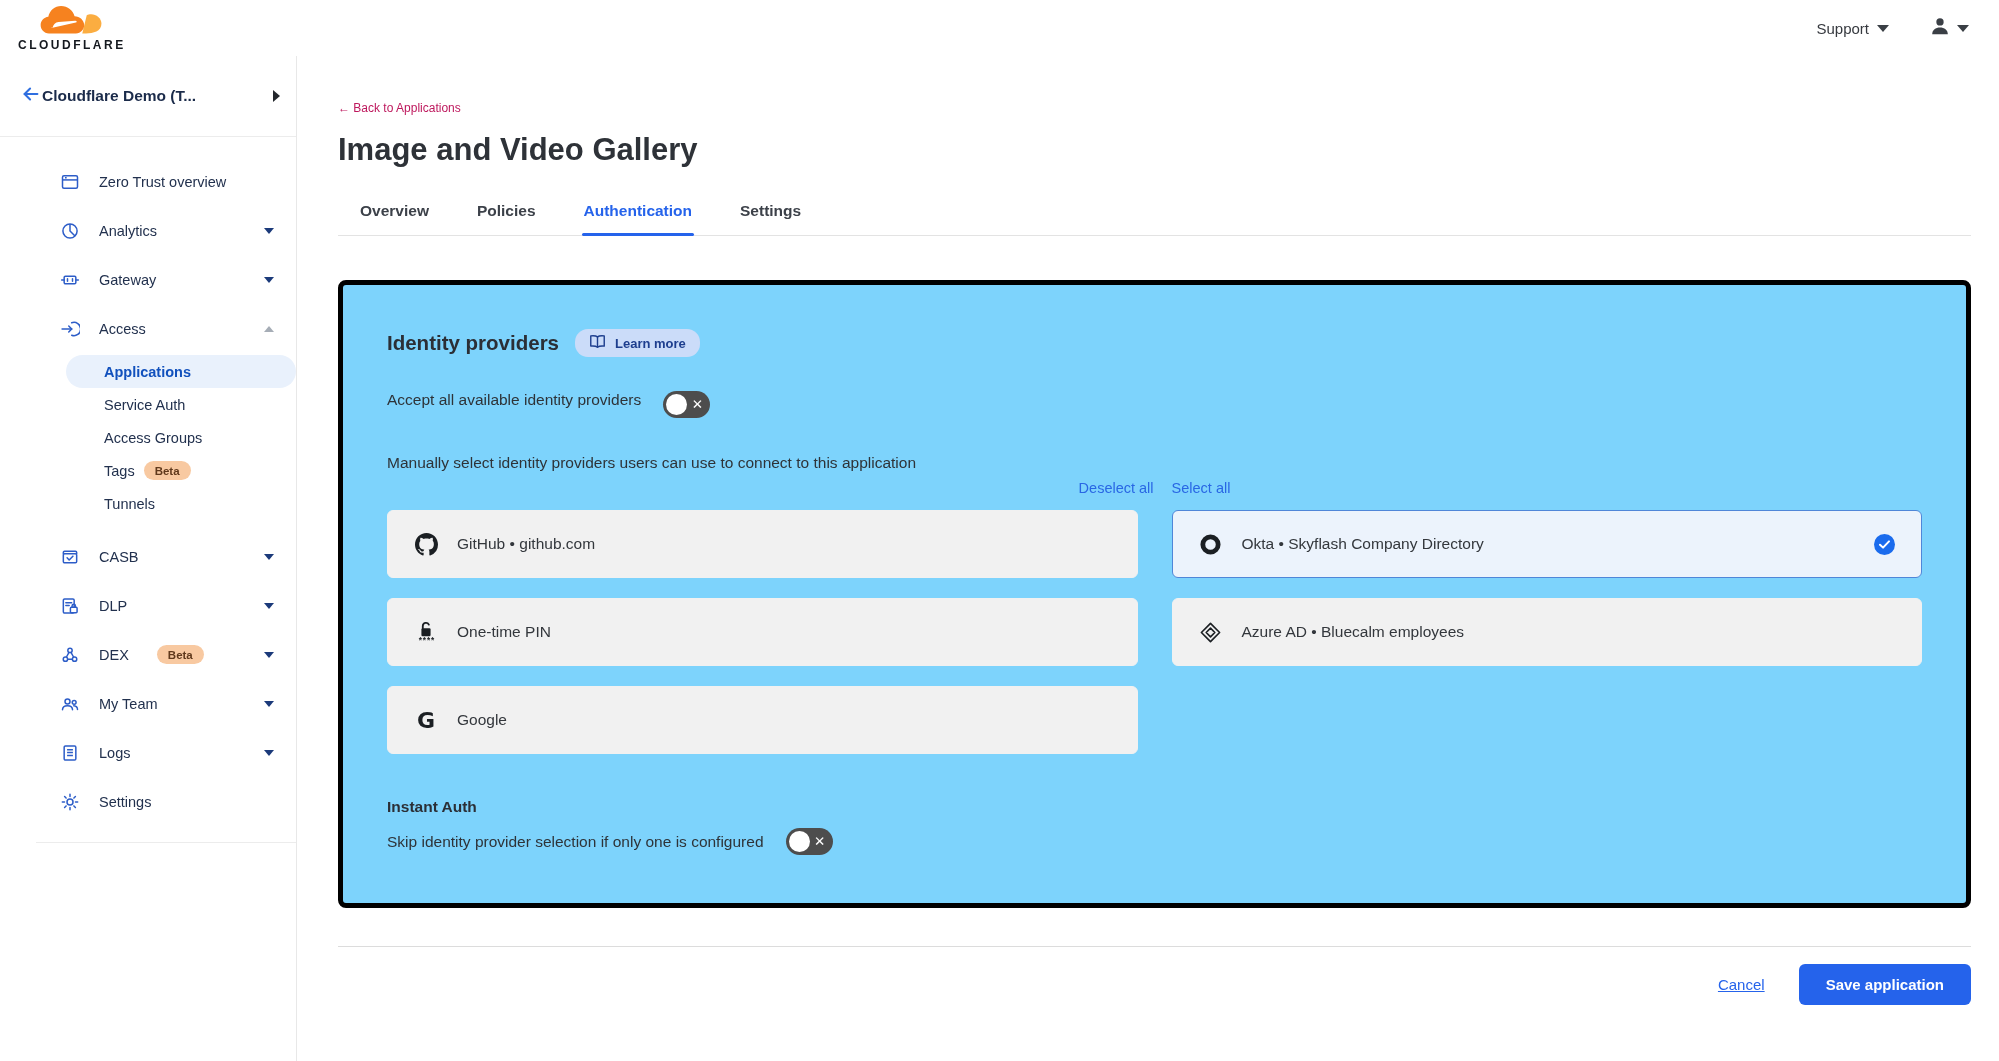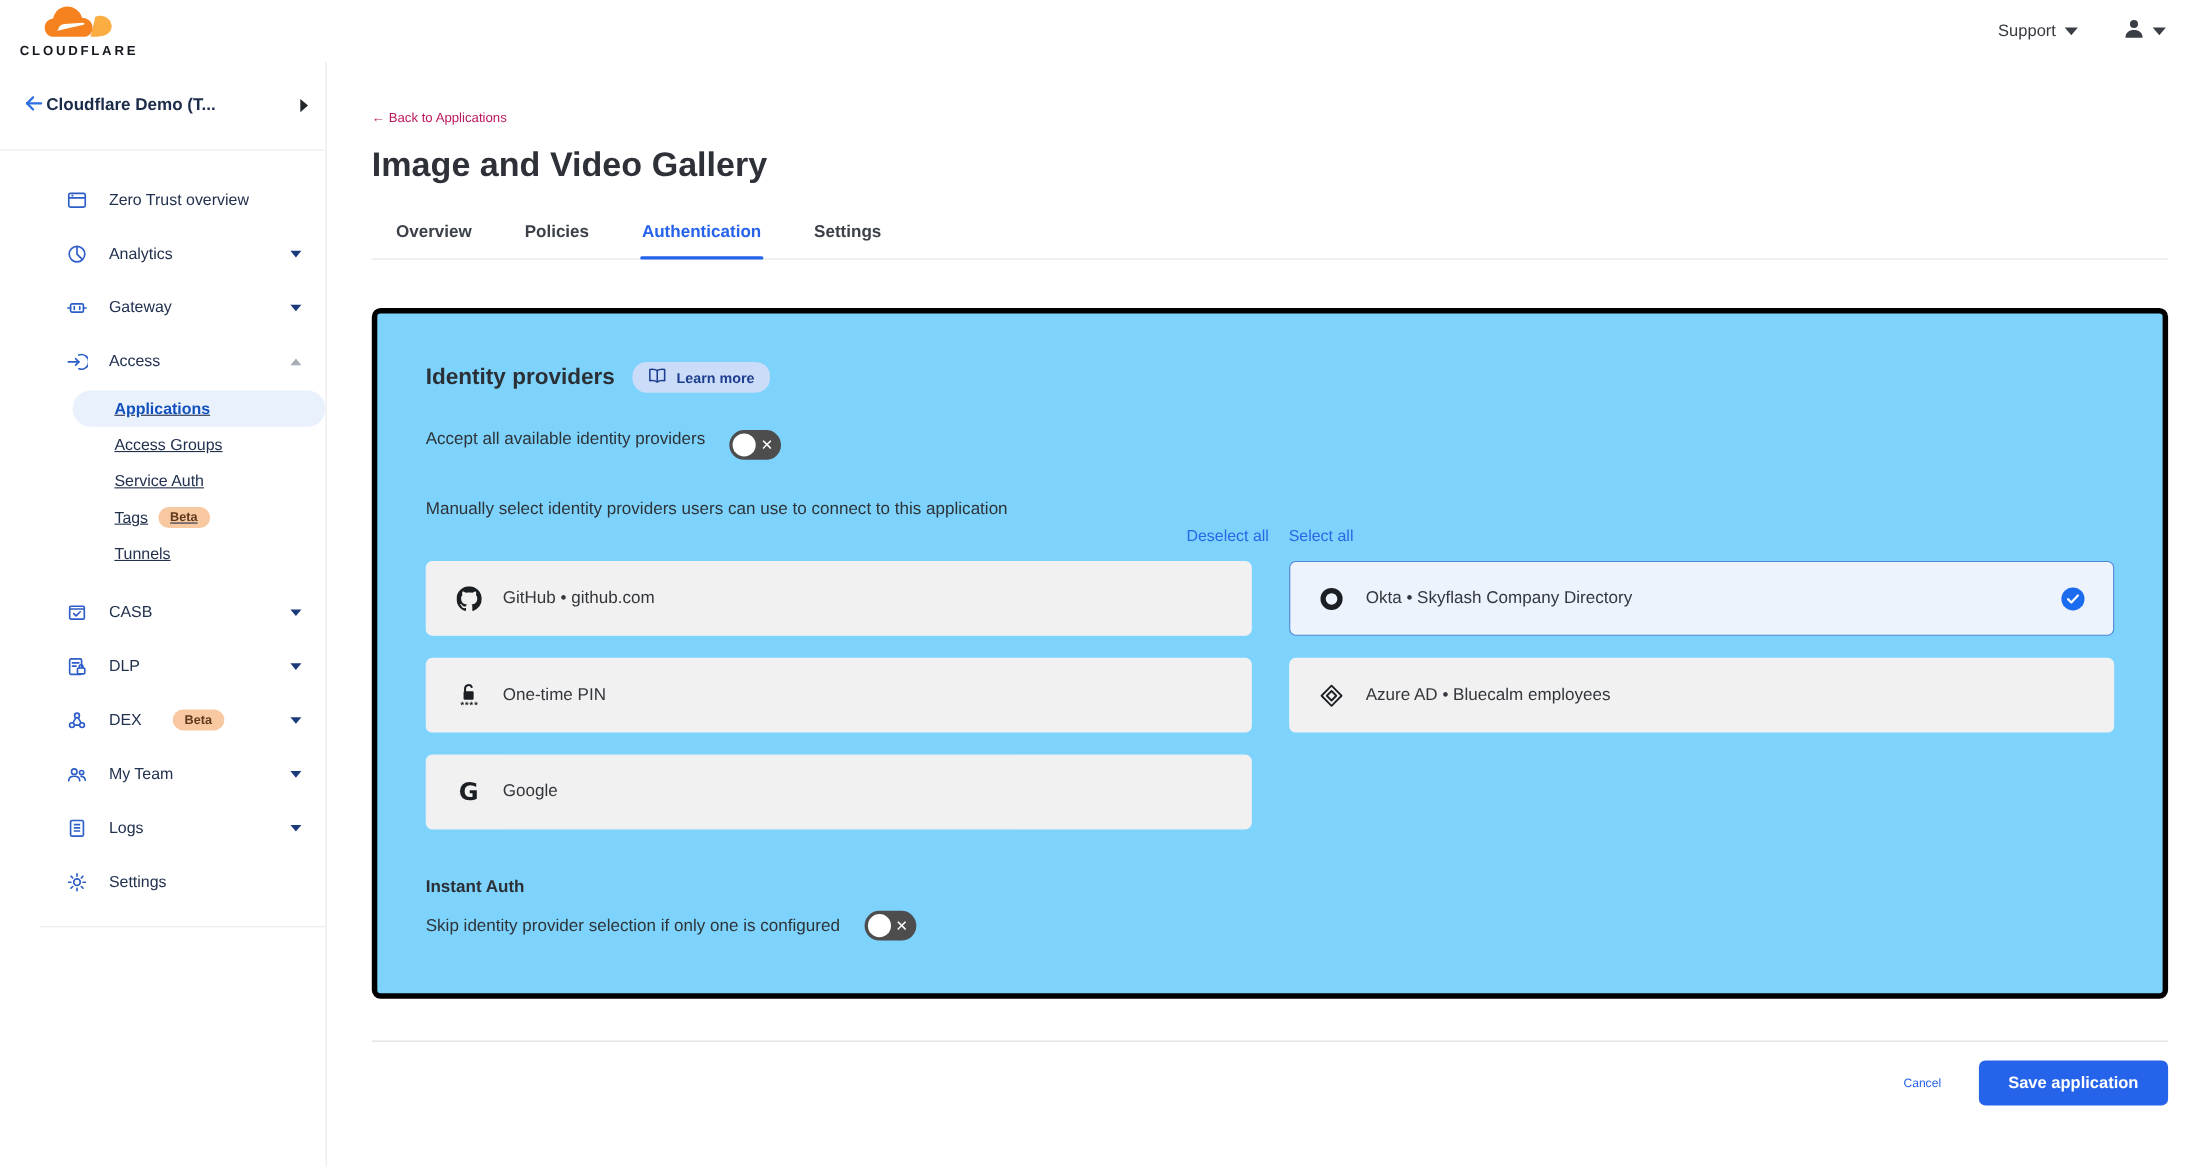--- a/index.html
+++ b/index.html
@@ -27,21 +27,21 @@
   .caret-right { width: 0; height: 0; border-top: 6px solid transparent; border-bottom: 6px solid transparent;
                  border-left: 7px solid #23272c; cursor: pointer; }
   .nav { padding-top: 20px; padding-left: 36px; }
   .nav-item { display: flex; align-items: center; height: 49px; padding: 0 22px 0 24px; gap: 19px;
               font-size: 14.5px; color: #22314e; cursor: pointer; }
   .nicon { width: 20px; height: 20px; color: #2d5dc8; flex: none; display: flex; align-items: center; }
   .nav-caret-dn { margin-left: auto; width: 0; height: 0; border-left: 5.5px solid transparent;
                   border-right: 5.5px solid transparent; border-top: 6.5px solid #1b3a7a; }
   .nav-caret-up { margin-left: auto; width: 0; height: 0; border-left: 5.5px solid transparent;
                   border-right: 5.5px solid transparent; border-bottom: 6.5px solid #a6adb6; }
-  .sub { padding: 2px 0 12px; text-decoration: underline; }
+  .sub { padding: 2px 0 12px; }
   .sub-item { height: 33px; display: flex; align-items: center; padding-left: 68px;
               font-size: 14.5px; color: #22314e; cursor: pointer; }
   .sub-item.active { margin-left: 30px; padding-left: 38px; border-radius: 17px;
                      background: #e9f1fc; color: #1251bd; font-weight: 700; }
   .beta { margin-left: 9px; font-size: 11.5px; font-weight: 600; color: #60391c;
           background: #f8c9a1; border-radius: 11px; padding: 3.5px 11px; }
   .side-divider { border-top: 1px solid #ececec; margin-top: 16px; }
 
   
   .main { position: absolute; left: 298px; top: 56px; right: 0; bottom: 0; padding: 42px 28px 0 40px; }
@@ -80,21 +80,21 @@
   .provider.selected { background: #ecf3fc; border-color: #4f86d8; }
   .picon { width: 24px; flex: none; display: flex; align-items: center; justify-content: center; color: #1b1f23; }
   .g-glyph { font-size: 22px; font-weight: 800; color: #1b1f23; font-family: "DejaVu Sans", sans-serif; }
   .check { margin-left: auto; width: 21px; height: 21px; border-radius: 50%; background: #1a6bed;
            color: #fff; display: flex; align-items: center; justify-content: center; }
   .instant-head { margin-top: 44px; font-size: 15.5px; font-weight: 700; color: #2b2f36; }
   .instant-row { margin-top: 12px; display: flex; align-items: center; gap: 22px;
                  font-size: 15.5px; color: #2e3338; }
   .footer { margin-top: 38px; border-top: 1px solid #dcdcdc; padding-top: 17px;
             display: flex; justify-content: flex-end; align-items: center; gap: 34px; }
-  .cancel-link { color: #2563eb; font-size: 11px; cursor: pointer; }
+  .cancel-link { color: #2563eb; font-size: 15px; cursor: pointer; text-decoration: underline; }
   .save-btn { background: #2563eb; color: #fff; border: none; border-radius: 6px;
               padding: 12px 27px; font-size: 15px; font-weight: 600; cursor: pointer;
               font-family: "Liberation Sans", sans-serif; }
 </style>
 </head>
 <body>
 
 <div class="topbar">
   <div class="logo">
     <span>
@@ -181,24 +181,24 @@
       </span>
       <span>Access</span>
       <span class="nav-caret-up"></span>
     </div>
 
     <div class="sub">
       <div class="sub-item active">
         <span>Applications</span>
       </div>
       <div class="sub-item">
+        <span>Service Auth</span>
+      </div>
+      <div class="sub-item">
         <span>Access Groups</span>
-      </div>
-      <div class="sub-item">
-        <span>Service Auth</span>
       </div>
       <div class="sub-item">
         <span>Tags</span>
         <span class="beta">Beta</span>
       </div>
       <div class="sub-item">
         <span>Tunnels</span>
       </div>
     </div>
 

